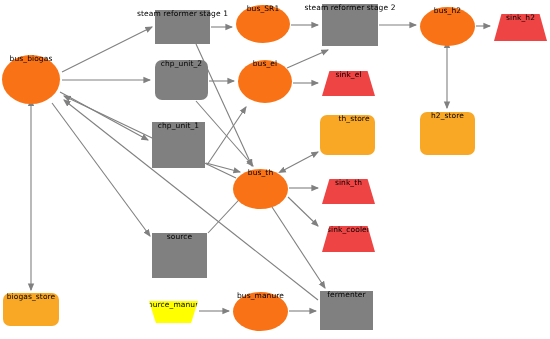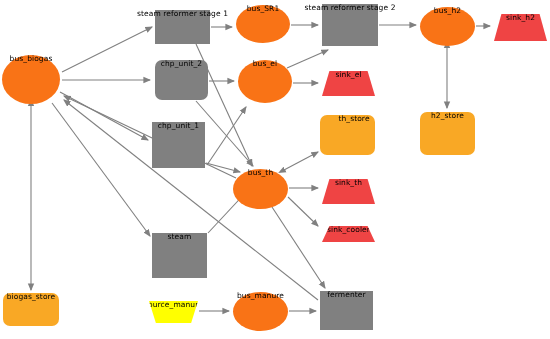--- a/index.html
+++ b/index.html
@@ -116,25 +116,25 @@
       </div>
       <div class="node n-store" style="left: 420px; top: 112px; width: 55px; height: 43px;">
         <span class="lbl">h2_store</span>
       </div>
       <div class="node n-bus" style="left: 233px; top: 169px; width: 55px; height: 40px;">
         <span class="lbl">bus_th</span>
       </div>
       <div class="node n-sink" style="left: 322px; top: 179px; width: 53px; height: 25px;">
         <span class="lbl">sink_th</span>
       </div>
-      <div class="node n-sink" style="left: 322px; top: 226px; width: 53px; height: 16px;">
+      <div class="node n-sink" style="left: 322px; top: 226px; width: 53px; height: 26px;">
         <span class="lbl">sink_cooler</span>
       </div>
       <div class="node n-proc" style="left: 152px; top: 233px; width: 55px; height: 45px;">
-        <span class="lbl">steam</span>
+        <span class="lbl">source</span>
       </div>
       <div class="node n-store" style="left: 3px; top: 293px; width: 56px; height: 33px;">
         <span class="lbl">biogas_store</span>
       </div>
       <div class="node n-source ovf" style="left: 149px; top: 301px; width: 49px; height: 22px;">
         <span class="lbl">source_manure</span>
       </div>
       <div class="node n-bus" style="left: 233px; top: 292px; width: 55px; height: 39px;">
         <span class="lbl">bus_manure</span>
       </div>

